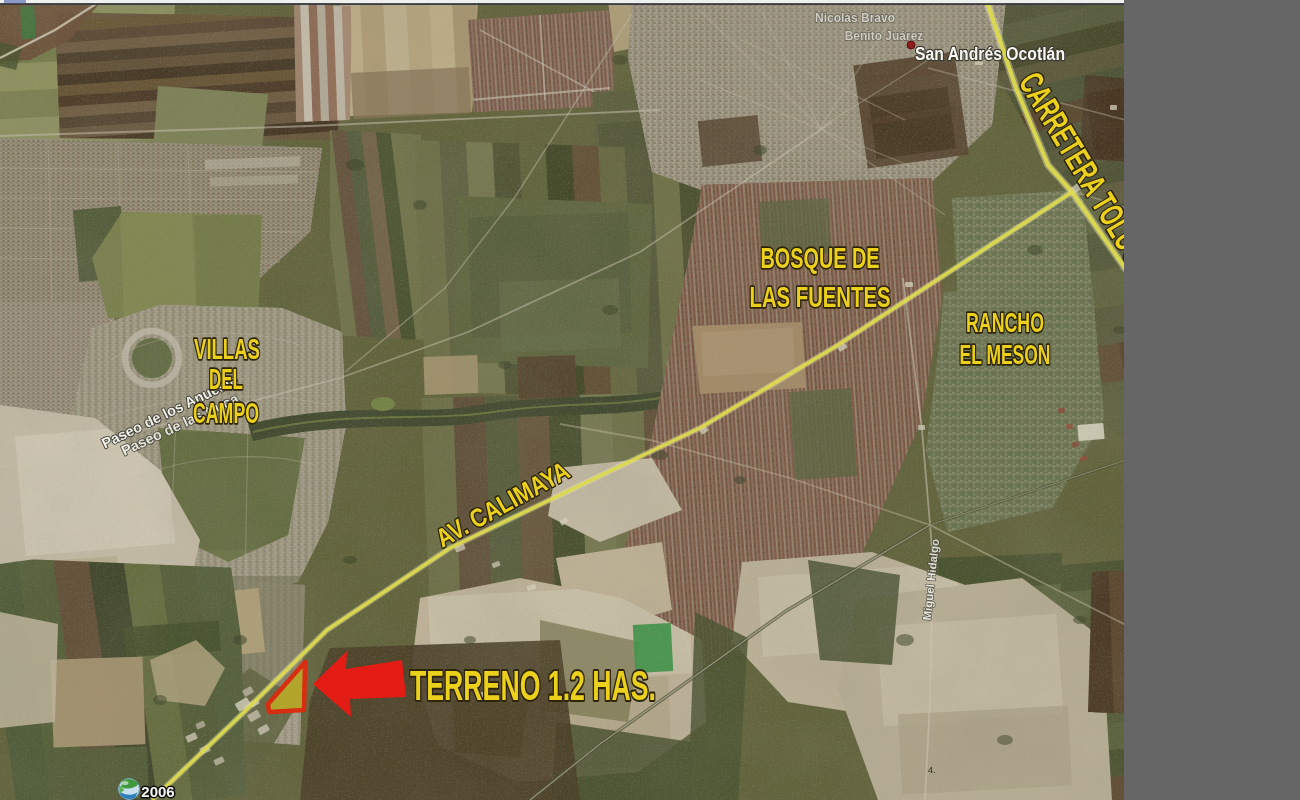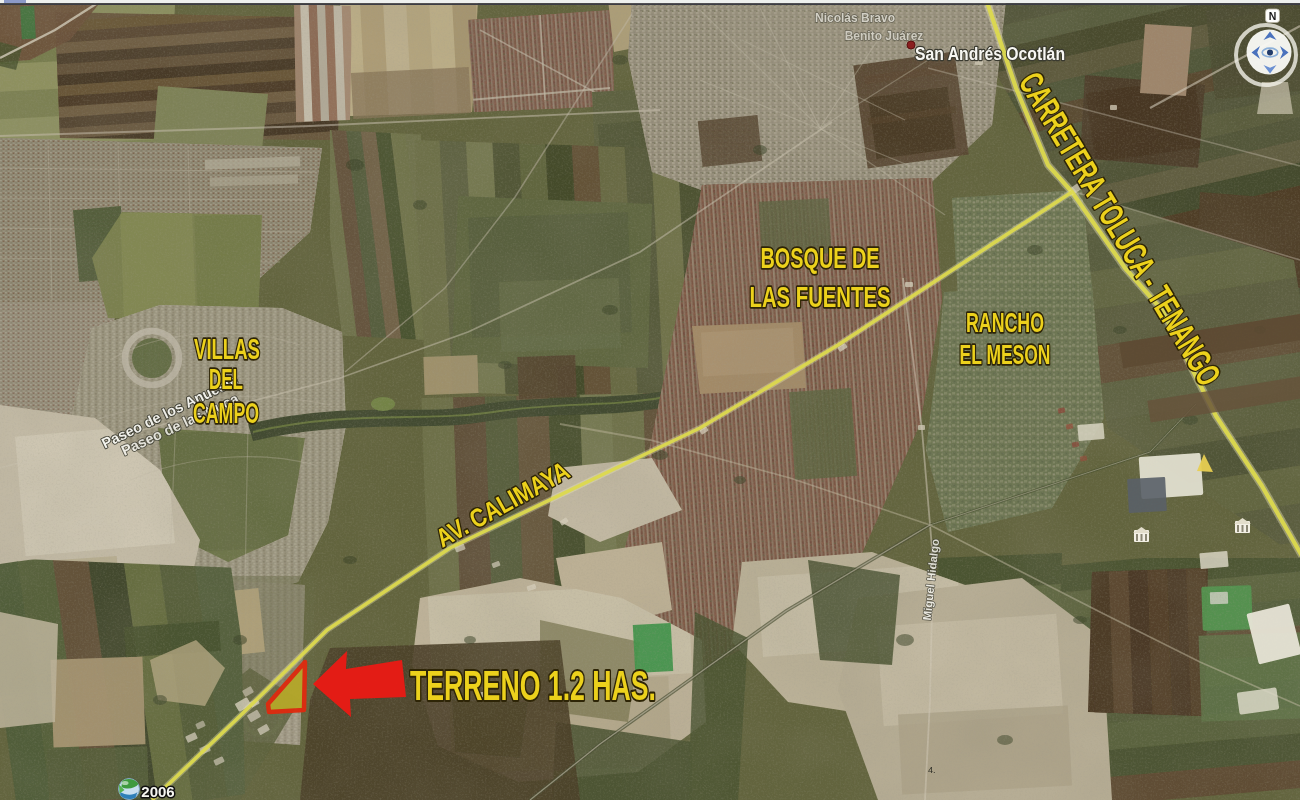--- a/index.html
+++ b/index.html
@@ -1,15 +1,15 @@
 <!DOCTYPE html>
 <html><head><meta charset="utf-8">
 <style>
 html,body{margin:0;padding:0;background:#666;}
-#stage{position:relative;width:1300px;height:800px;overflow:hidden;font-family:"Liberation Sans",sans-serif;}
+#stage{position:relative;width:1124px;height:800px;overflow:hidden;font-family:"Liberation Sans",sans-serif;}
 svg{display:block;font-family:"Liberation Sans",sans-serif;}
 </style></head>
 <body>
 <div id="stage">
 <svg width="1300" height="800" viewBox="0 0 1300 800" xmlns="http://www.w3.org/2000/svg">
 <defs>
 <filter id="softall" x="-2%" y="-2%" width="104%" height="104%">
           <feGaussianBlur stdDeviation="0.65"></feGaussianBlur>
         </filter>
 <filter id="mottle" x="0" y="0" width="100%" height="100%">

